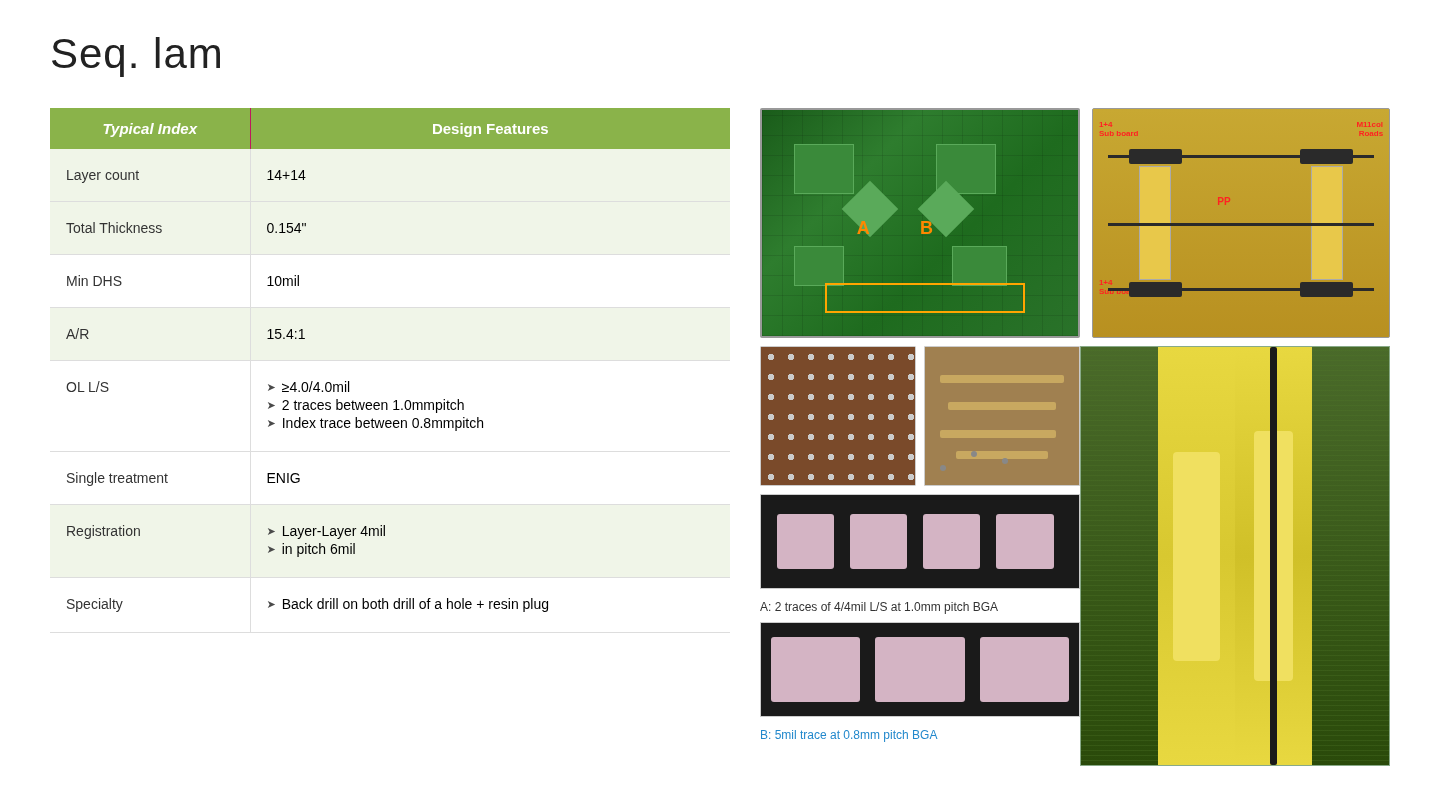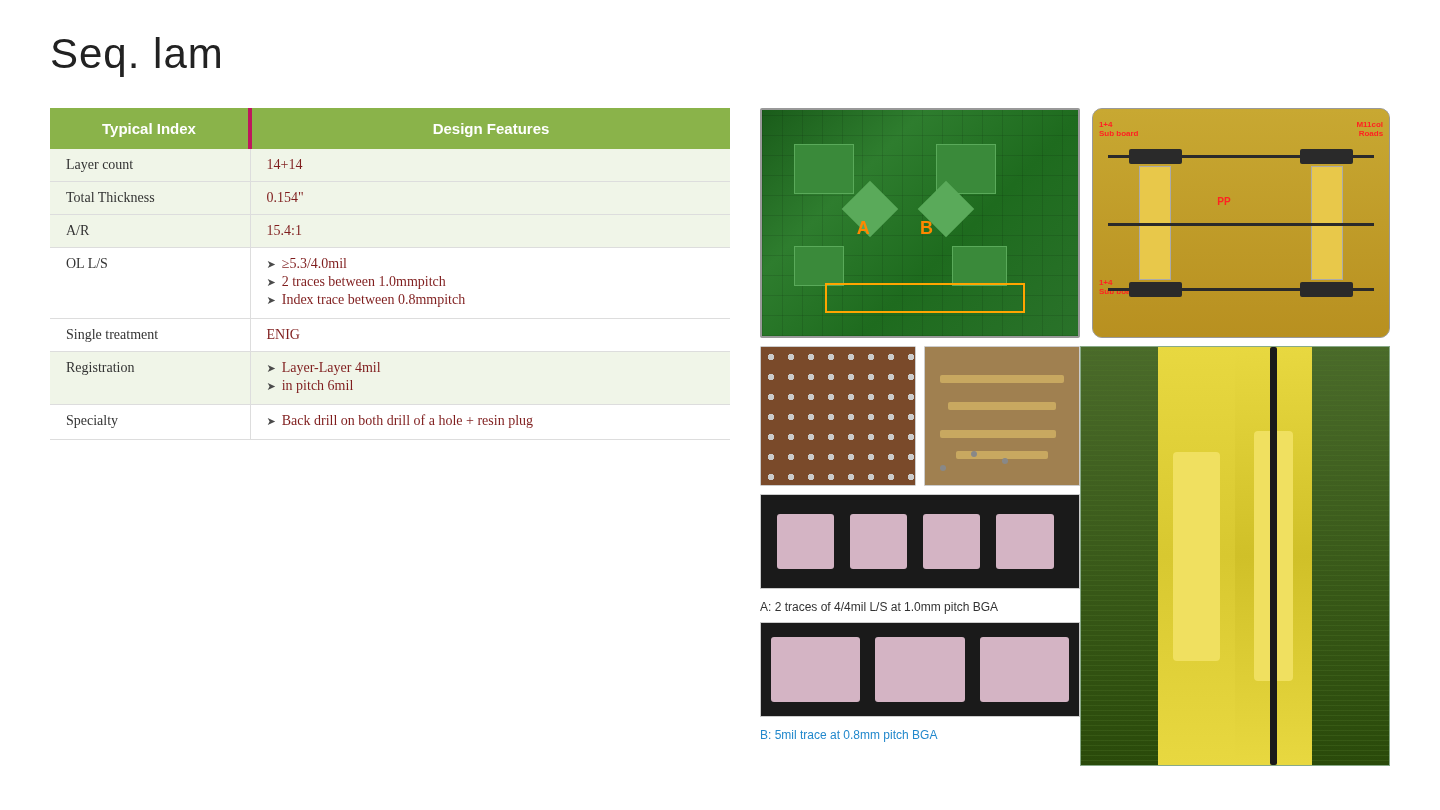--- a/index.html
+++ b/index.html
@@ -34,42 +34,42 @@
     .table-header-row th {
       background-color: #8ab34a;
       color: #ffffff;
       font-weight: bold;
       padding: 12px 16px;
       text-align: center;
       font-size: 15px;
     }
     .table-header-row th:first-child {
       width: 200px;
-      border-right: 4px solid #be185d;
+      border-right: 1px solid #be185d;
+      font-style: italic;
     }
     tr.odd-row td {
       background-color: #f0f5e8;
     }
     tr.even-row td {
       background-color: #ffffff;
     }
     td {
-      padding: 8px 16px;
+      padding: 18px 16px;
       vertical-align: top;
       border-bottom: 1px solid #ddd;
-      font-family: Liberation Serif, serif;
     }
     td:first-child {
       border-right: 1px solid #ddd;
       font-size: 14px;
       color: #333;
     }
     td:last-child {
       font-size: 14px;
-      color: #7f1d1d;
+      color: #000000;
     }
     .arrow-item {
       display: flex;
       align-items: flex-start;
       margin-bottom: 2px;
     }
     .arrow-item::before {
       content: "➤";
       color: #4a4a4a;
       margin-right: 6px;
@@ -129,21 +129,21 @@
       left: 50%;
       color: #ff8800;
       font-weight: bold;
       font-size: 18px;
     }
     .diagram-image {
       flex: 1;
       height: 230px;
       background: #c8a832;
       border: 1px solid #999;
-      border-radius: 10px;
+      border-radius: 2px;
       position: relative;
       overflow: hidden;
     }
     .diagram-inner {
       width: 100%;
       height: 100%;
       position: relative;
       background: linear-gradient(180deg, #c8a832 0%, #b89020 100%);
     }
     .diagram-label {
@@ -248,28 +248,32 @@
       </thead>
       <tbody id="table-body">
       <tr class="odd-row">
             <td>Layer count</td>
             <td>14+14</td>
           </tr>
           <tr class="odd-row">
             <td>Total Thickness</td>
             <td>0.154"</td>
           </tr>
+          <tr class="even-row">
+            <td>Min DHS</td>
+            <td>10mil</td>
+          </tr>
           <tr class="odd-row">
             <td>A/R</td>
             <td>15.4:1</td>
           </tr>
           <tr class="even-row">
             <td>OL L/S</td>
             <td>
-              <div class="arrow-item">≥5.3/4.0mil</div>
+              <div class="arrow-item">≥4.0/4.0mil</div>
               <div class="arrow-item">2 traces between 1.0mmpitch</div>
               <div class="arrow-item">Index trace between 0.8mmpitch</div>
             </td>
           </tr>
           <tr class="even-row">
             <td>Single treatment</td>
             <td>ENIG</td>
           </tr>
           <tr class="odd-row">
             <td>Registration</td>

